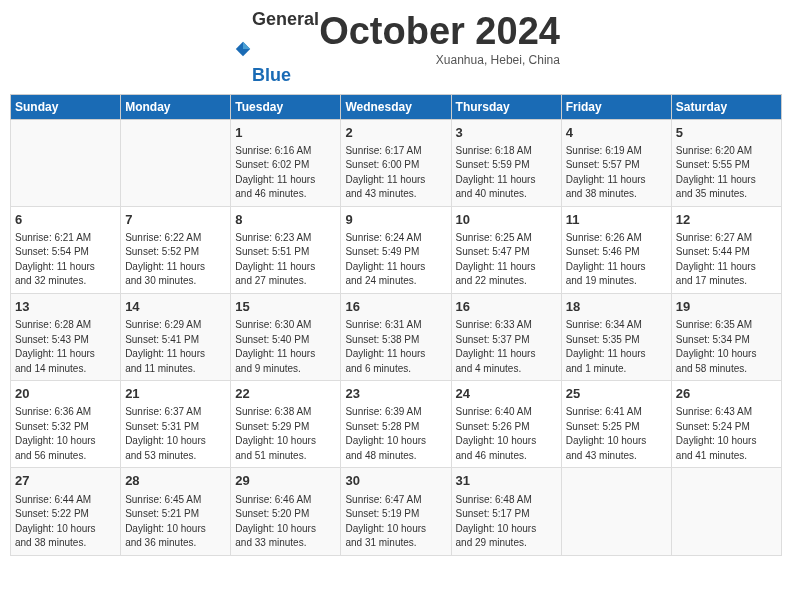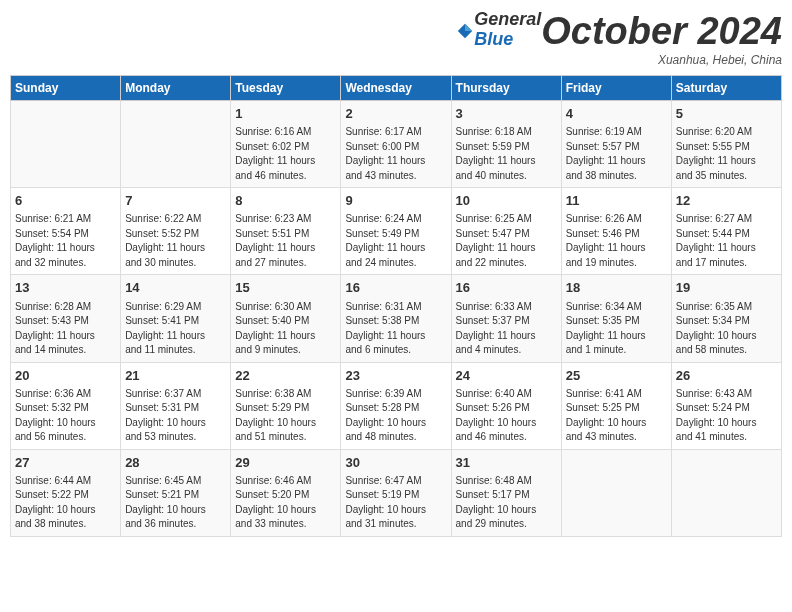--- a/index.html
+++ b/index.html
@@ -5,38 +5,37 @@
     * { box-sizing: border-box; margin: 0; padding: 0; }
     body {
       font-family: Arial, sans-serif;
       background: #fff;
       width: 792px;
       min-height: 612px;
       padding: 10px;
     }
     .header {
       display: flex;
-      justify-content: flex-end;
+      justify-content: center;
       align-items: flex-start;
       margin-bottom: 8px;
-      font-style: italic;
     }
     .logo {
       display: flex;
       align-items: center;
     }
     .logo-text {
       display: flex;
       flex-direction: column;
       font-size: 18px;
       font-weight: bold;
       line-height: 1.1;
     }
     .logo-general { color: #333; }
-    .logo-blue { color: #1a6bb5; }
+    .logo-blue { color: #1a6bb5; margin-top: 36px; }
     .logo-icon {
       width: 18px;
       height: 18px;
       margin-left: 2px;
       margin-top: 2px;
     }
     .title-block {
       text-align: right;
     }
     .title-block h1 {

